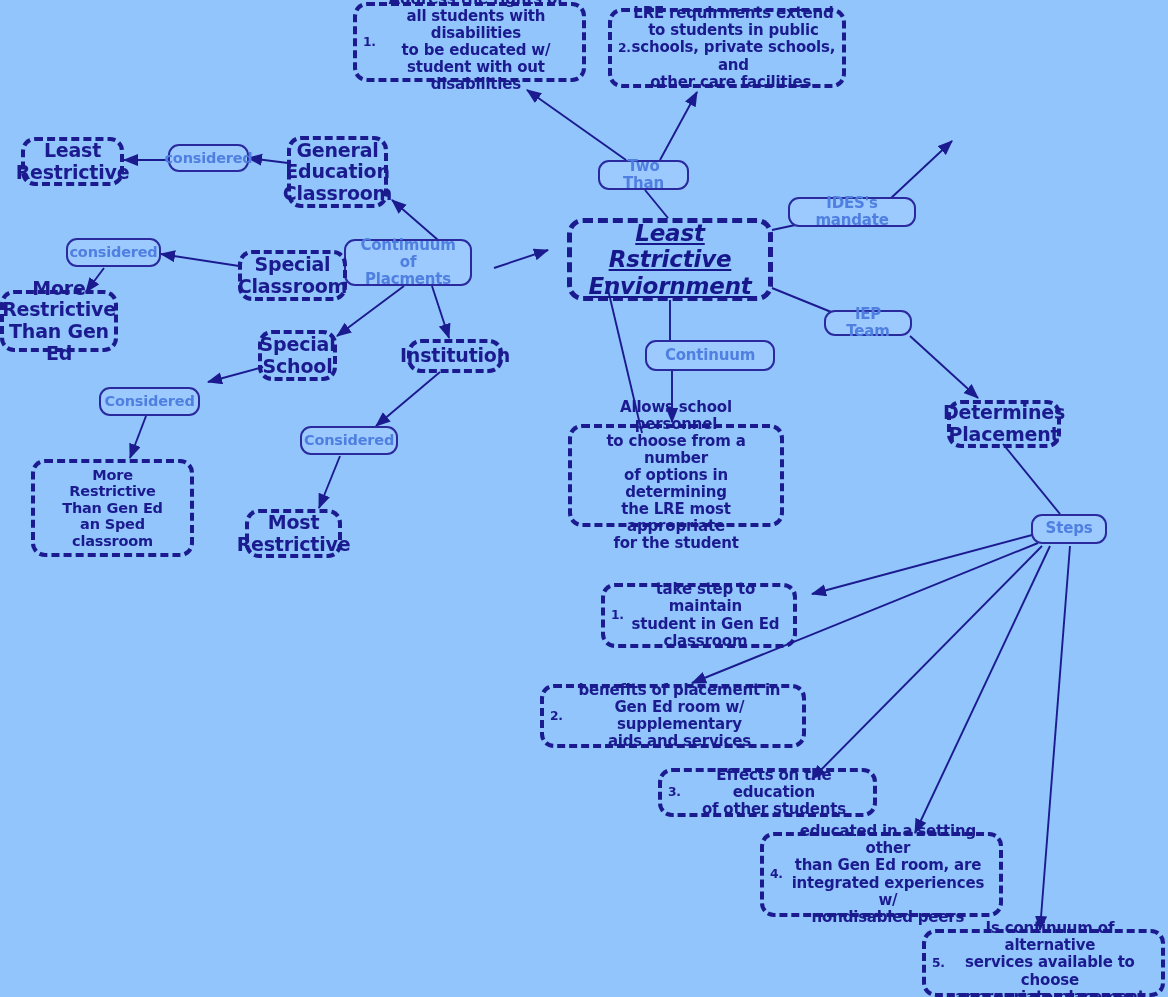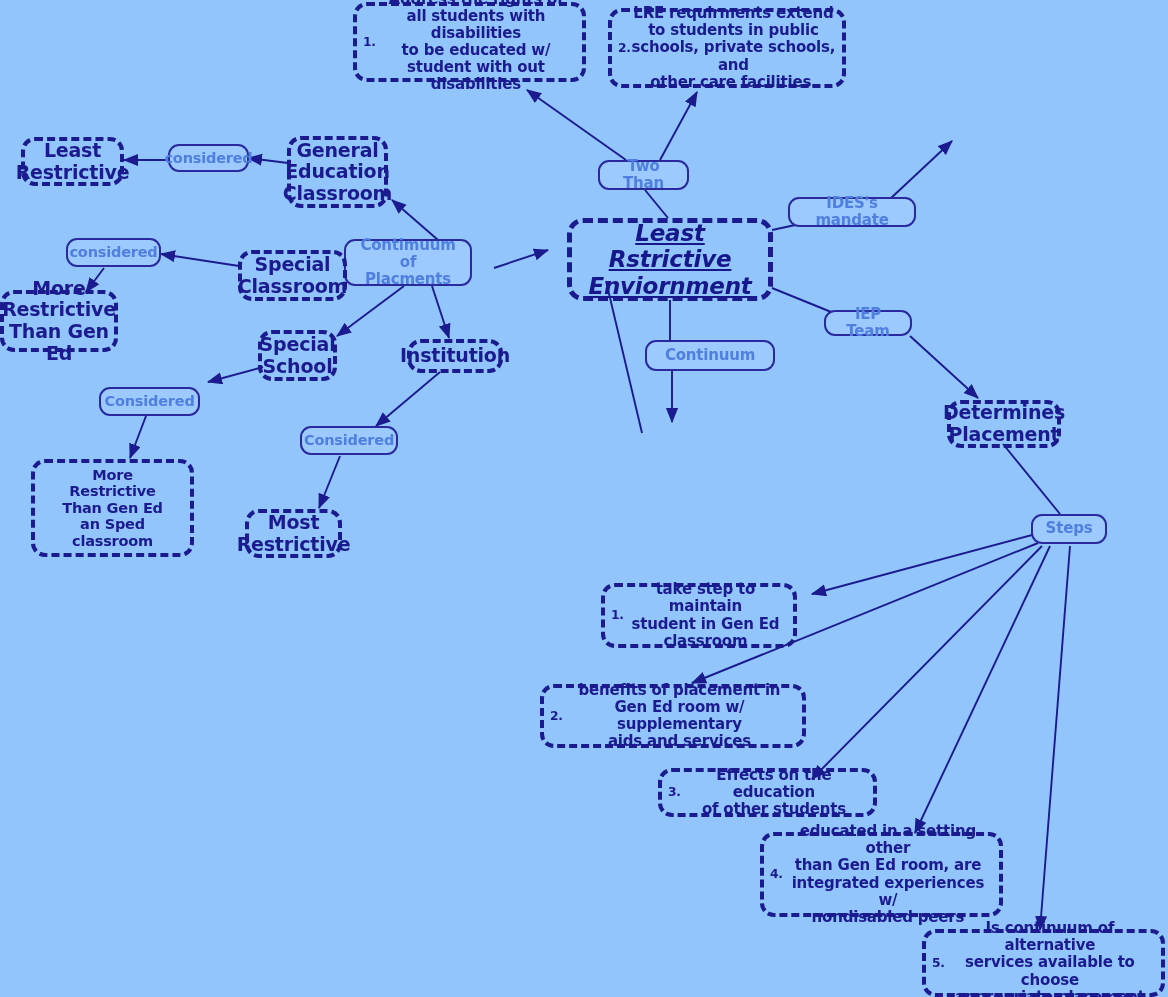--- a/index.html
+++ b/index.html
@@ -198,20 +198,25 @@
   <div class="node concept tiny" style="left:31px;top:459px;width:163px;height:98px;">More
 Restrictive
 Than Gen Ed
 an Sped classroom</div>
 
   <div class="node concept" style="left:407px;top:339px;width:96px;height:34px;">Institution</div>
 
   <div class="node concept" style="left:245px;top:509px;width:97px;height:49px;">Most
 Restrictive</div>
 
+  <div class="node concept small" style="left:568px;top:424px;width:216px;height:103px;">Allows school personnel
+to choose from a number
+of options in determining
+the LRE most appropriate
+for the student</div>
 
   <div class="node concept" style="left:947px;top:400px;width:114px;height:48px;">Determines
 Placement</div>
 
   <div class="node concept small" style="left:601px;top:583px;width:196px;height:65px;"><span class="num">1.</span> take step to maintain
 student in Gen Ed
 classroom</div>
 
   <div class="node concept small" style="left:540px;top:684px;width:266px;height:64px;"><span class="num">2.</span> benefits of placement in
 Gen Ed room w/ supplementary

